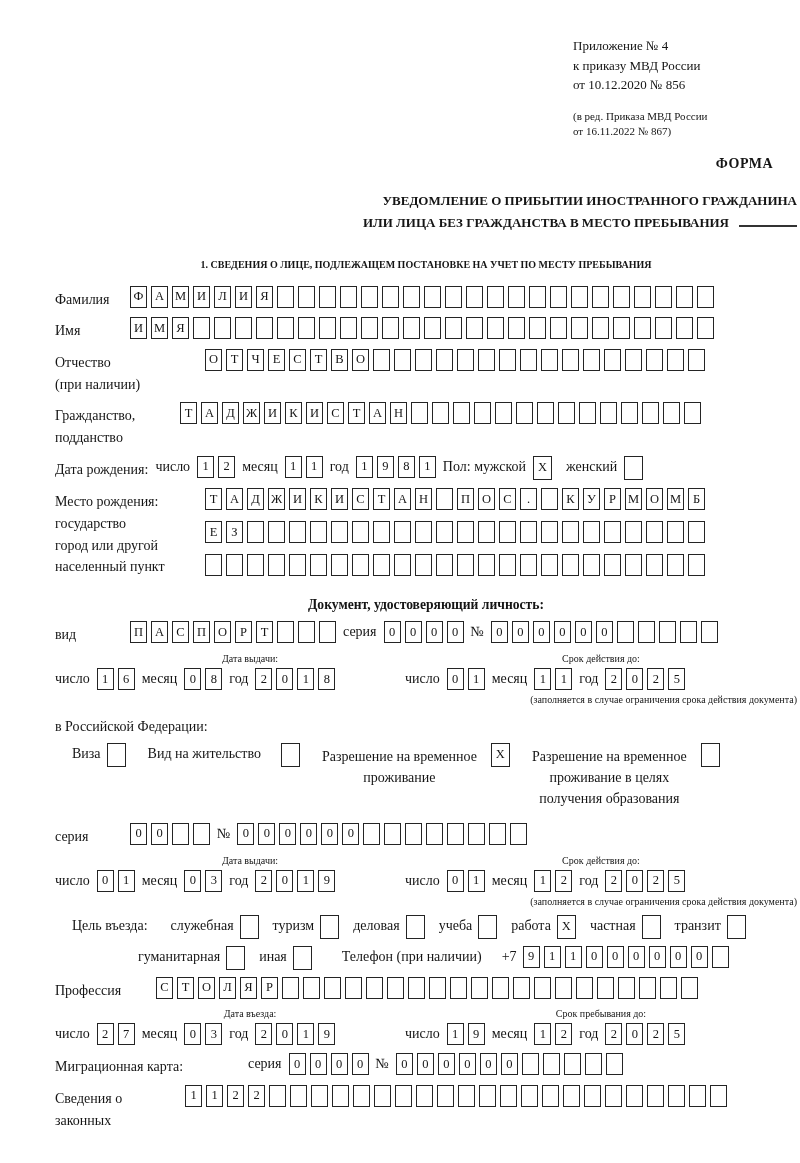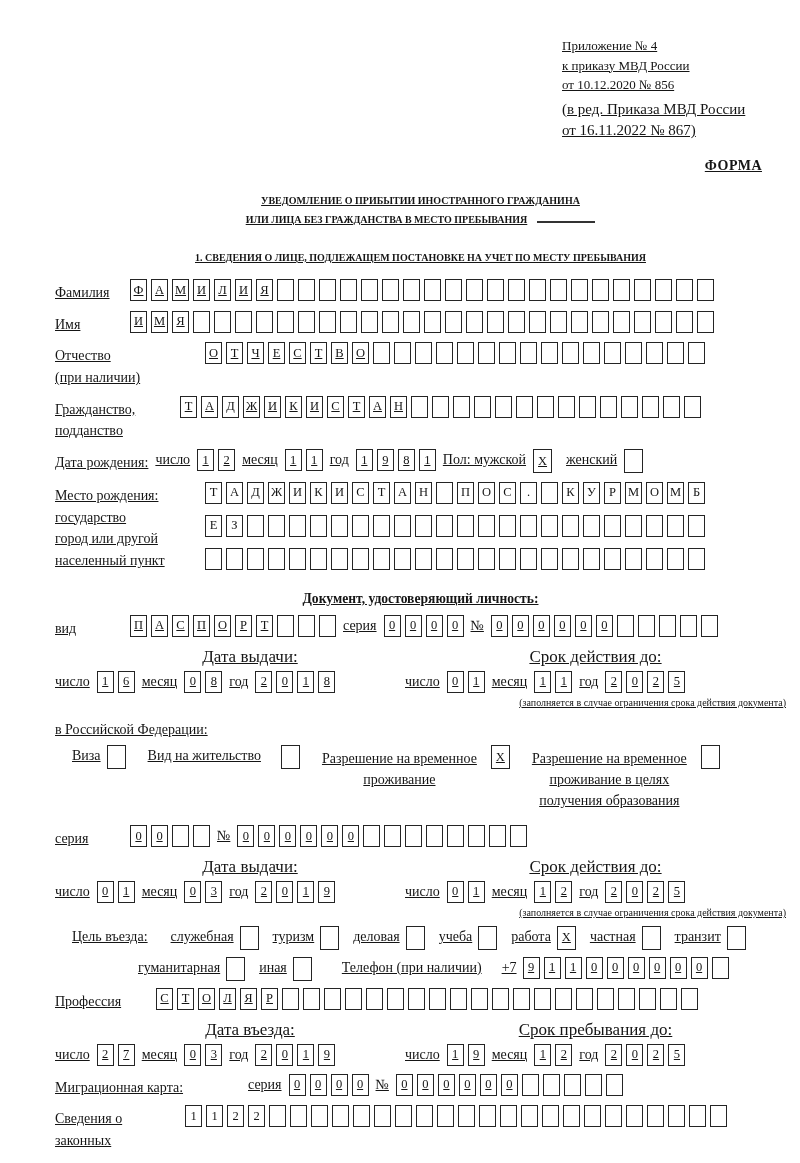--- a/index.html
+++ b/index.html
@@ -1,26 +1,26 @@
 <!DOCTYPE html>
 <html><head>
 <meta charset="utf-8">
 <style>
   html,body{margin:0;padding:0;background:#fff;}
   .page{
     position:relative;width:800px;height:1163px;background:#fff;box-sizing:border-box;
-    padding:36px 14px 16px 55px;color:#151515;
-    font-family:"Liberation Serif","DejaVu Serif",serif;font-size:14px;overflow:hidden;text-decoration:underline;
+    padding:36px 3px 16px 55px;color:#151515;
+    font-family:"Liberation Serif","DejaVu Serif",serif;font-size:14px;overflow:hidden;
   }
   
   .annex{width:200px;margin-left:auto;margin-right:24px;font-size:13px;line-height:1.5;}
-  .annex-note{font-size:15px;margin-top:4px;line-height:1.45;}
+  .annex-note{font-size:11px;margin-top:14px;line-height:1.45;}
   .forma{text-align:right;font-weight:bold;font-size:14px;margin:16px 24px 0 0;letter-spacing:.5px;}
   
-  .title{text-align:center;font-weight:bold;font-size:10px;line-height:1.7;margin-top:18px;}
+  .title{text-align:right;font-weight:bold;font-size:13px;line-height:1.7;margin-top:18px;}
   .blank{display:inline-block;width:58px;border-bottom:2px solid #333;height:12px;margin-left:10px;}
   .sec1{text-align:center;font-weight:bold;font-size:10px;margin-top:24px;margin-bottom:16px;}
   
   .row{display:flex;align-items:flex-start;margin-bottom:7px;}
   .lbl{flex:none;padding-top:3px;line-height:1.55;}
   .w75{width:75px;} .w125{width:125px;} .w130{width:130px;} .w150{width:150px;} .w100{width:101px;} .w160{width:163px;}
   .cells{display:inline-flex;gap:4px;flex:none;}
   .cell{
     width:15px;height:20px;border:1.6px solid #242424;background:#fff;flex:none;
     display:inline-flex;align-items:center;justify-content:center;
@@ -31,21 +31,21 @@
   .gstack .cells{margin-bottom:13px;}
   .dlbl{flex:none;padding-top:3px;margin:0 7px;}
   .dlbl.first{margin-left:0;}
   .plbl{flex:none;padding-top:3px;margin-right:6px;margin-left:17px;}
   .g14{margin-left:14px;} .g22{margin-left:22px;} .g30{margin-left:30px;}
   .mlbl{display:inline-flex;flex-direction:column;text-align:center;line-height:1.5;padding-top:3px;}
   
   .doc-head{text-align:center;font-weight:bold;font-size:13.6px;margin:10px 0 8px;}
   
   .dpair{margin:6px 0 8px;}
-  .dp-h{display:flex;font-size:17px;margin-bottom:4px;}
+  .dp-h{display:flex;font-size:10px;margin-bottom:4px;}
   .dp-h-left{width:350px;text-align:center;box-sizing:border-box;padding-left:40px;}
   .dp-h-right{flex:1;text-align:center;}
   .dp-r{display:flex;}
   .dgroup{display:flex;align-items:flex-start;flex:none;}
   .dgroup.left{width:350px;}
   .dp-note{text-align:right;font-size:10px;margin-top:4px;}
   .intro{line-height:1.7;margin:10px 0 4px;}
   .opts{margin-bottom:14px;}
   .mt4{margin-top:4px;} .mt8{margin-top:8px;}
 </style>

